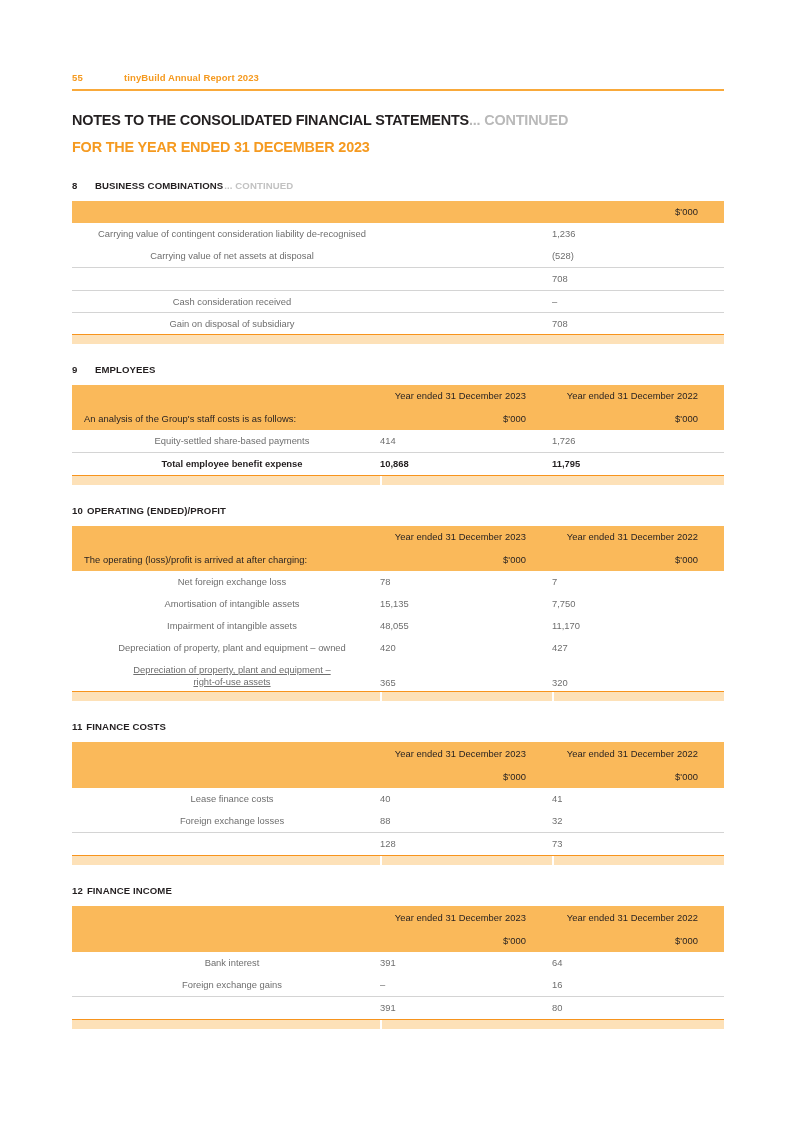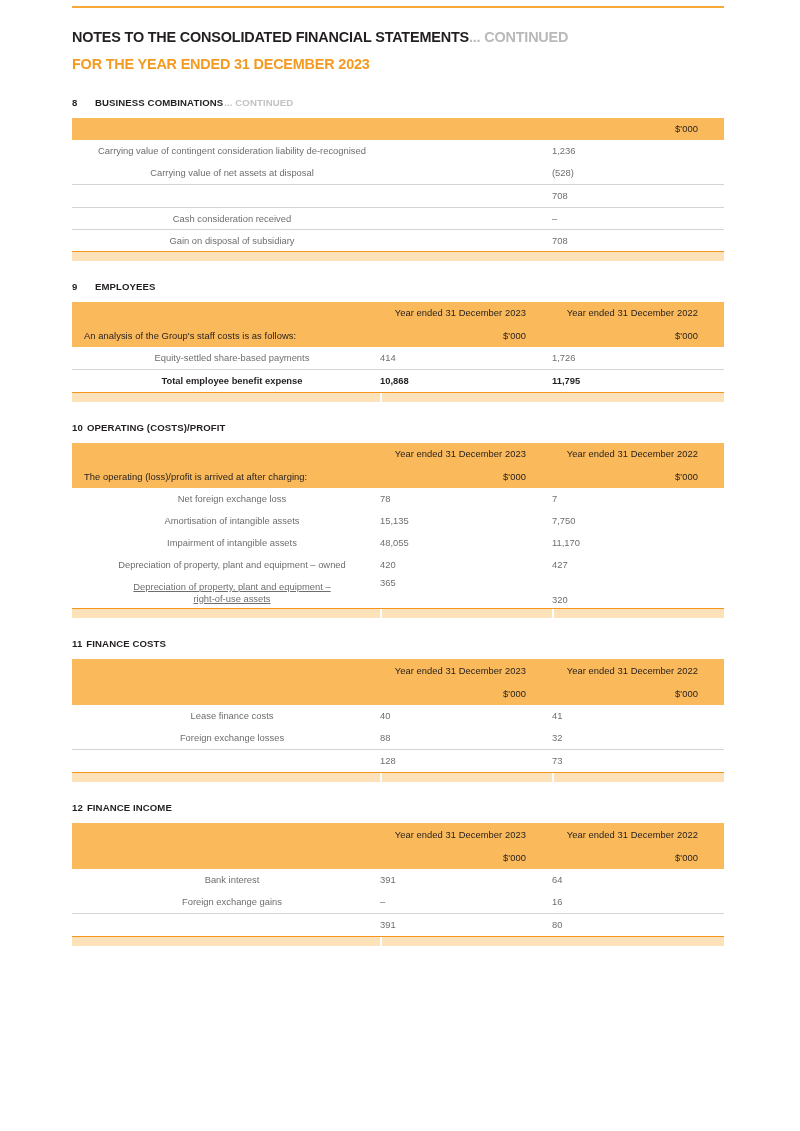--- a/index.html
+++ b/index.html
@@ -164,20 +164,24 @@
   .spacer-24  { height: 24px; }
 
   .two-line { line-height: 1.22; white-space: normal; text-decoration: underline; }
 </style>
 </head>
 <body>
 
 <div class="page">
   <div class="content">
 
+    <div class="runhead">
+      <span class="runhead-page">55</span>
+      <span class="runhead-title">tinyBuild Annual Report 2023</span>
+    </div>
     <div class="runhead-rule"></div>
 
     <div class="doc-title">
       <span>NOTES TO THE CONSOLIDATED FINANCIAL STATEMENTS</span><span class="cont">... CONTINUED</span>
     </div>
     <div class="doc-subtitle">FOR THE YEAR ENDED 31 DECEMBER 2023</div>
 
     <div class="spacer-24"></div>
 
     <div class="note">
@@ -273,21 +277,21 @@
         <div class="gap"></div>
         <div class="seg" style="width:342px"></div>
       </div>
     </div>
 
     <div class="spacer-20"></div>
 
     <div class="note">
       <div class="note-head">
         <span class="num wide">10</span>
-        <span>OPERATING (COSTS)/PROFIT</span>
+        <span>OPERATING (ENDED)/PROFIT</span>
       </div>
       <div class="spacer-10"></div>
       <table class="fin">
         <colgroup>
             <col class="col-label">
             <col style="width:172px">
             <col style="width:172px">
           </colgroup>
         <tbody>
             <tr class="hdr-row">
@@ -315,21 +319,21 @@
           <td class="num">48,055</td>
           <td class="num">11,170</td>
         </tr>
         <tr class="body-row">
           <td class="lbl" style="height:22px">Depreciation of property, plant and equipment – owned</td>
           <td class="num">420</td>
           <td class="num">427</td>
         </tr>
         <tr class="body-row">
           <td class="lbl two-line" style="height:30px; padding-top:2px">Depreciation of property, plant and equipment –<br>right-of-use assets</td>
-          <td class="num" style="vertical-align:bottom; padding-bottom:20px">365</td>
+          <td class="num" style="vertical-align:bottom; padding-bottom:3px">365</td>
           <td class="num" style="vertical-align:bottom; padding-bottom:3px">320</td>
         </tr>
       </tbody>
         </table>
       <div class="footbar">
         <div class="seg lbl"></div>
         <div class="gap"></div>
         <div class="seg num"></div>
         <div class="gap"></div>
         <div class="seg num"></div>

